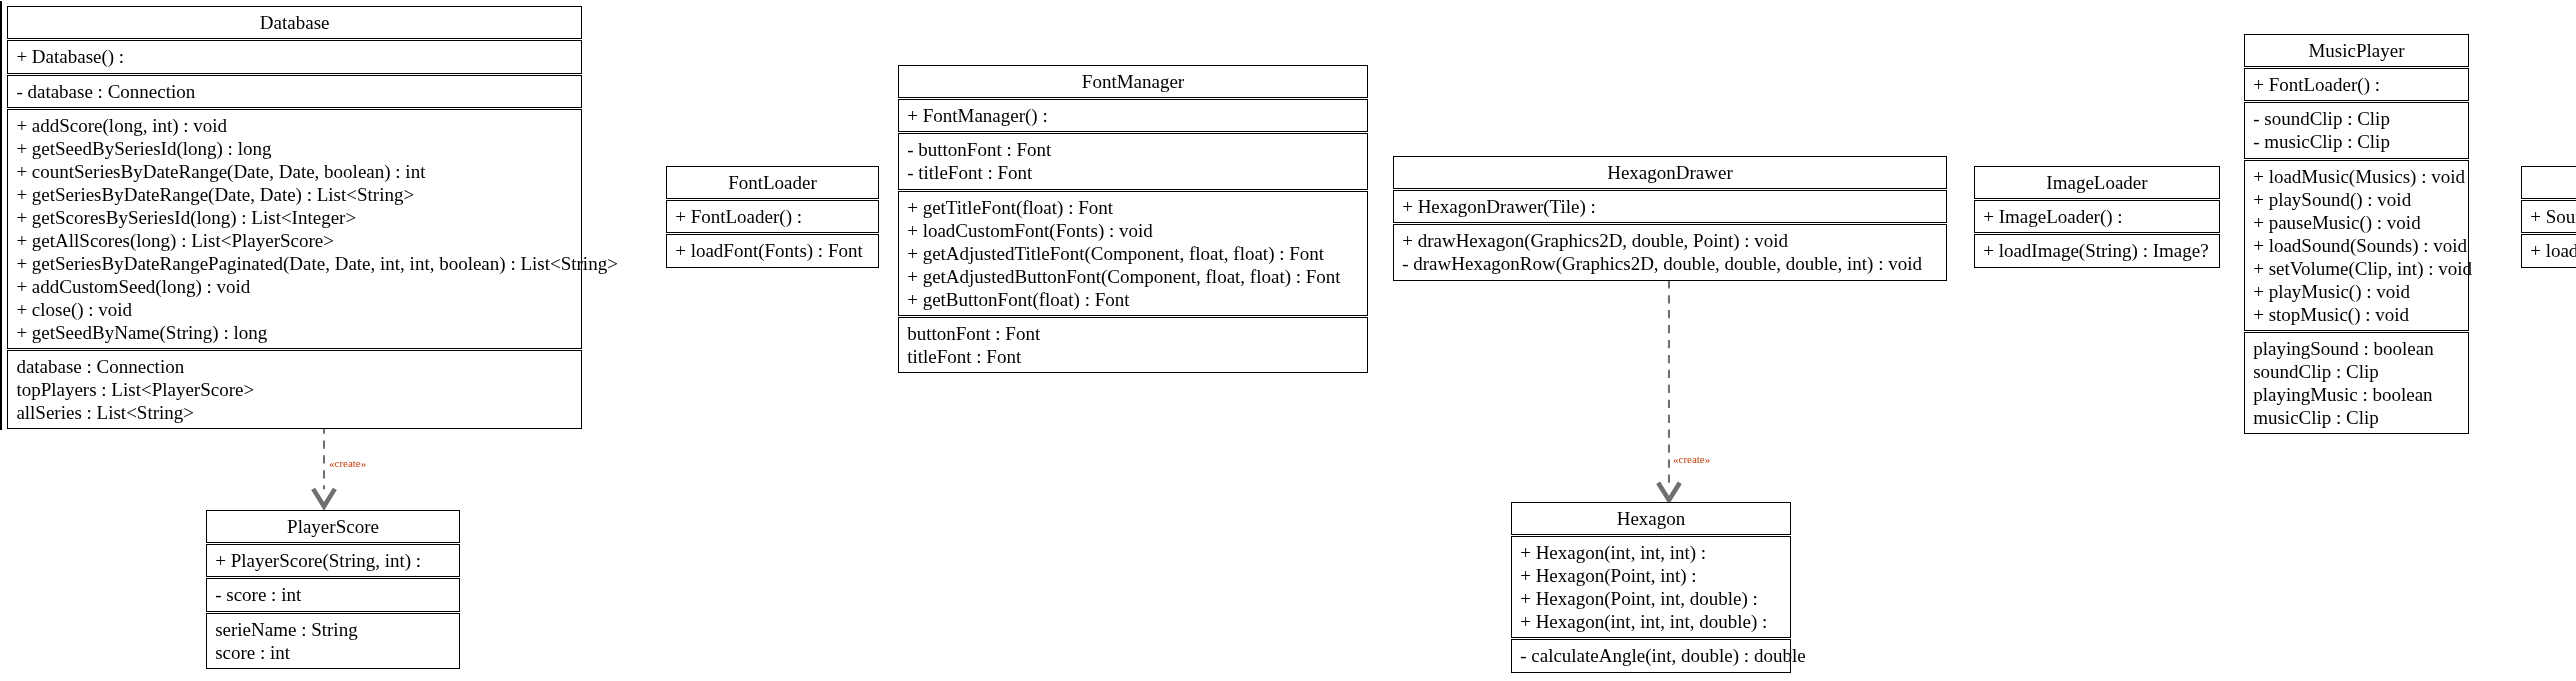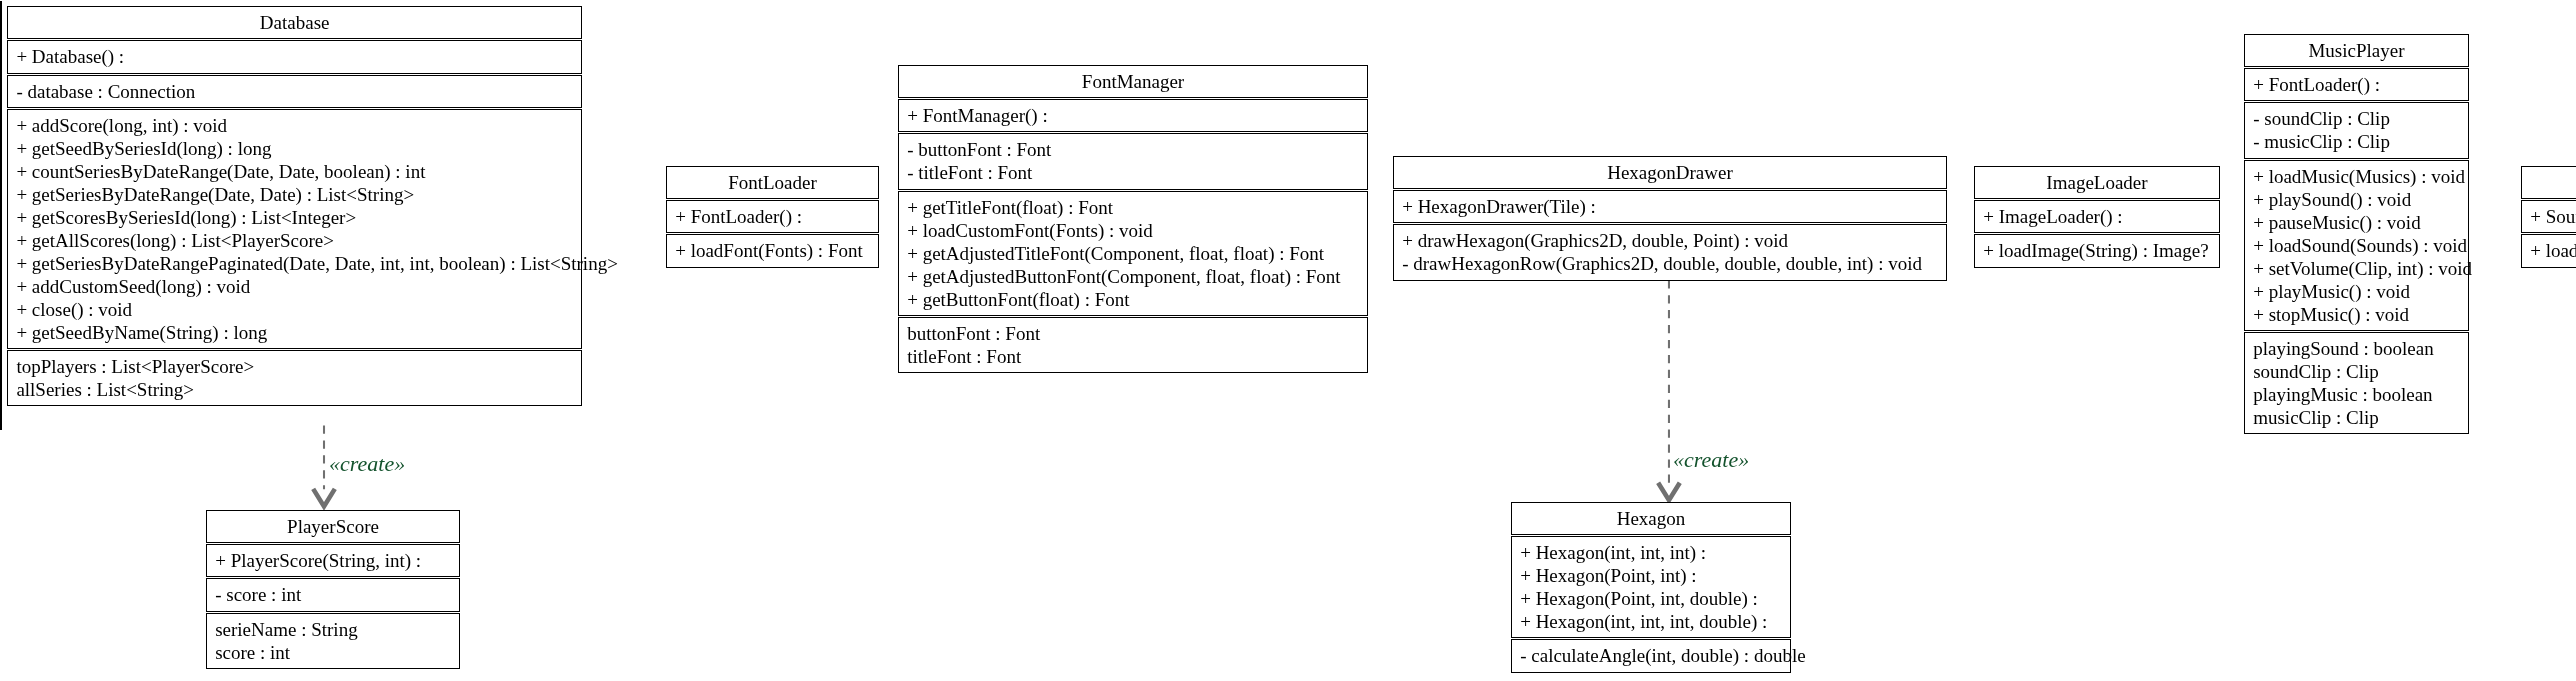--- a/index.html
+++ b/index.html
@@ -36,25 +36,24 @@
   .pos-imageloader   { left: 1974px; top: 166px; width: 246px;  }
   .pos-musicplayer   { left: 2244px; top: 34px;  width: 225px;  }
   .pos-soundloader   { left: 2521px; top: 166px; width: 234px;  }
 
   
   svg.edges { position: absolute; left: 0; top: 0; pointer-events: none; }
   .dep  { stroke: #707070; stroke-width: 4; stroke-dasharray: 16 13; fill: none; }
   .head { stroke: #707070; stroke-width: 9; fill: none; }
   .edge-label {
     position: absolute;
-    font-size: 22px;
+    font-size: 11px;
     line-height: 19.6px;
-    color: #14532d;
+    color: #c2410c;
     white-space: nowrap;
-    font-style: italic;
   }
 
   
   .crop-edge { position: absolute; background: #000000; }
   .crop-edge.left  { left: 0px;    top: 1px; width: 1.5px; height: 429px; }
 </style>
 </head>
 <body>
 
 <div class="crop-edge left"></div>
@@ -83,20 +82,21 @@
       <div class="row">+ countSeriesByDateRange(Date, Date, boolean) : int</div>
       <div class="row">+ getSeriesByDateRange(Date, Date) : List&lt;String&gt;</div>
       <div class="row">+ getScoresBySeriesId(long) : List&lt;Integer&gt;</div>
       <div class="row">+ getAllScores(long) : List&lt;PlayerScore&gt;</div>
       <div class="row">+ getSeriesByDateRangePaginated(Date, Date, int, int, boolean) : List&lt;String&gt;</div>
       <div class="row">+ addCustomSeed(long) : void</div>
       <div class="row">+ close() : void</div>
       <div class="row">+ getSeedByName(String) : long</div>
     </div>
   <div class="compartment">
+      <div class="row">database : Connection</div>
       <div class="row">topPlayers : List&lt;PlayerScore&gt;</div>
       <div class="row">allSeries : List&lt;String&gt;</div>
     </div>
 </div>
 
 <div class="uml-class pos-playerscore">
   <div class="compartment title">PlayerScore</div>
   <div class="compartment">
       <div class="row">+ PlayerScore(String, int) :</div>
     </div>

